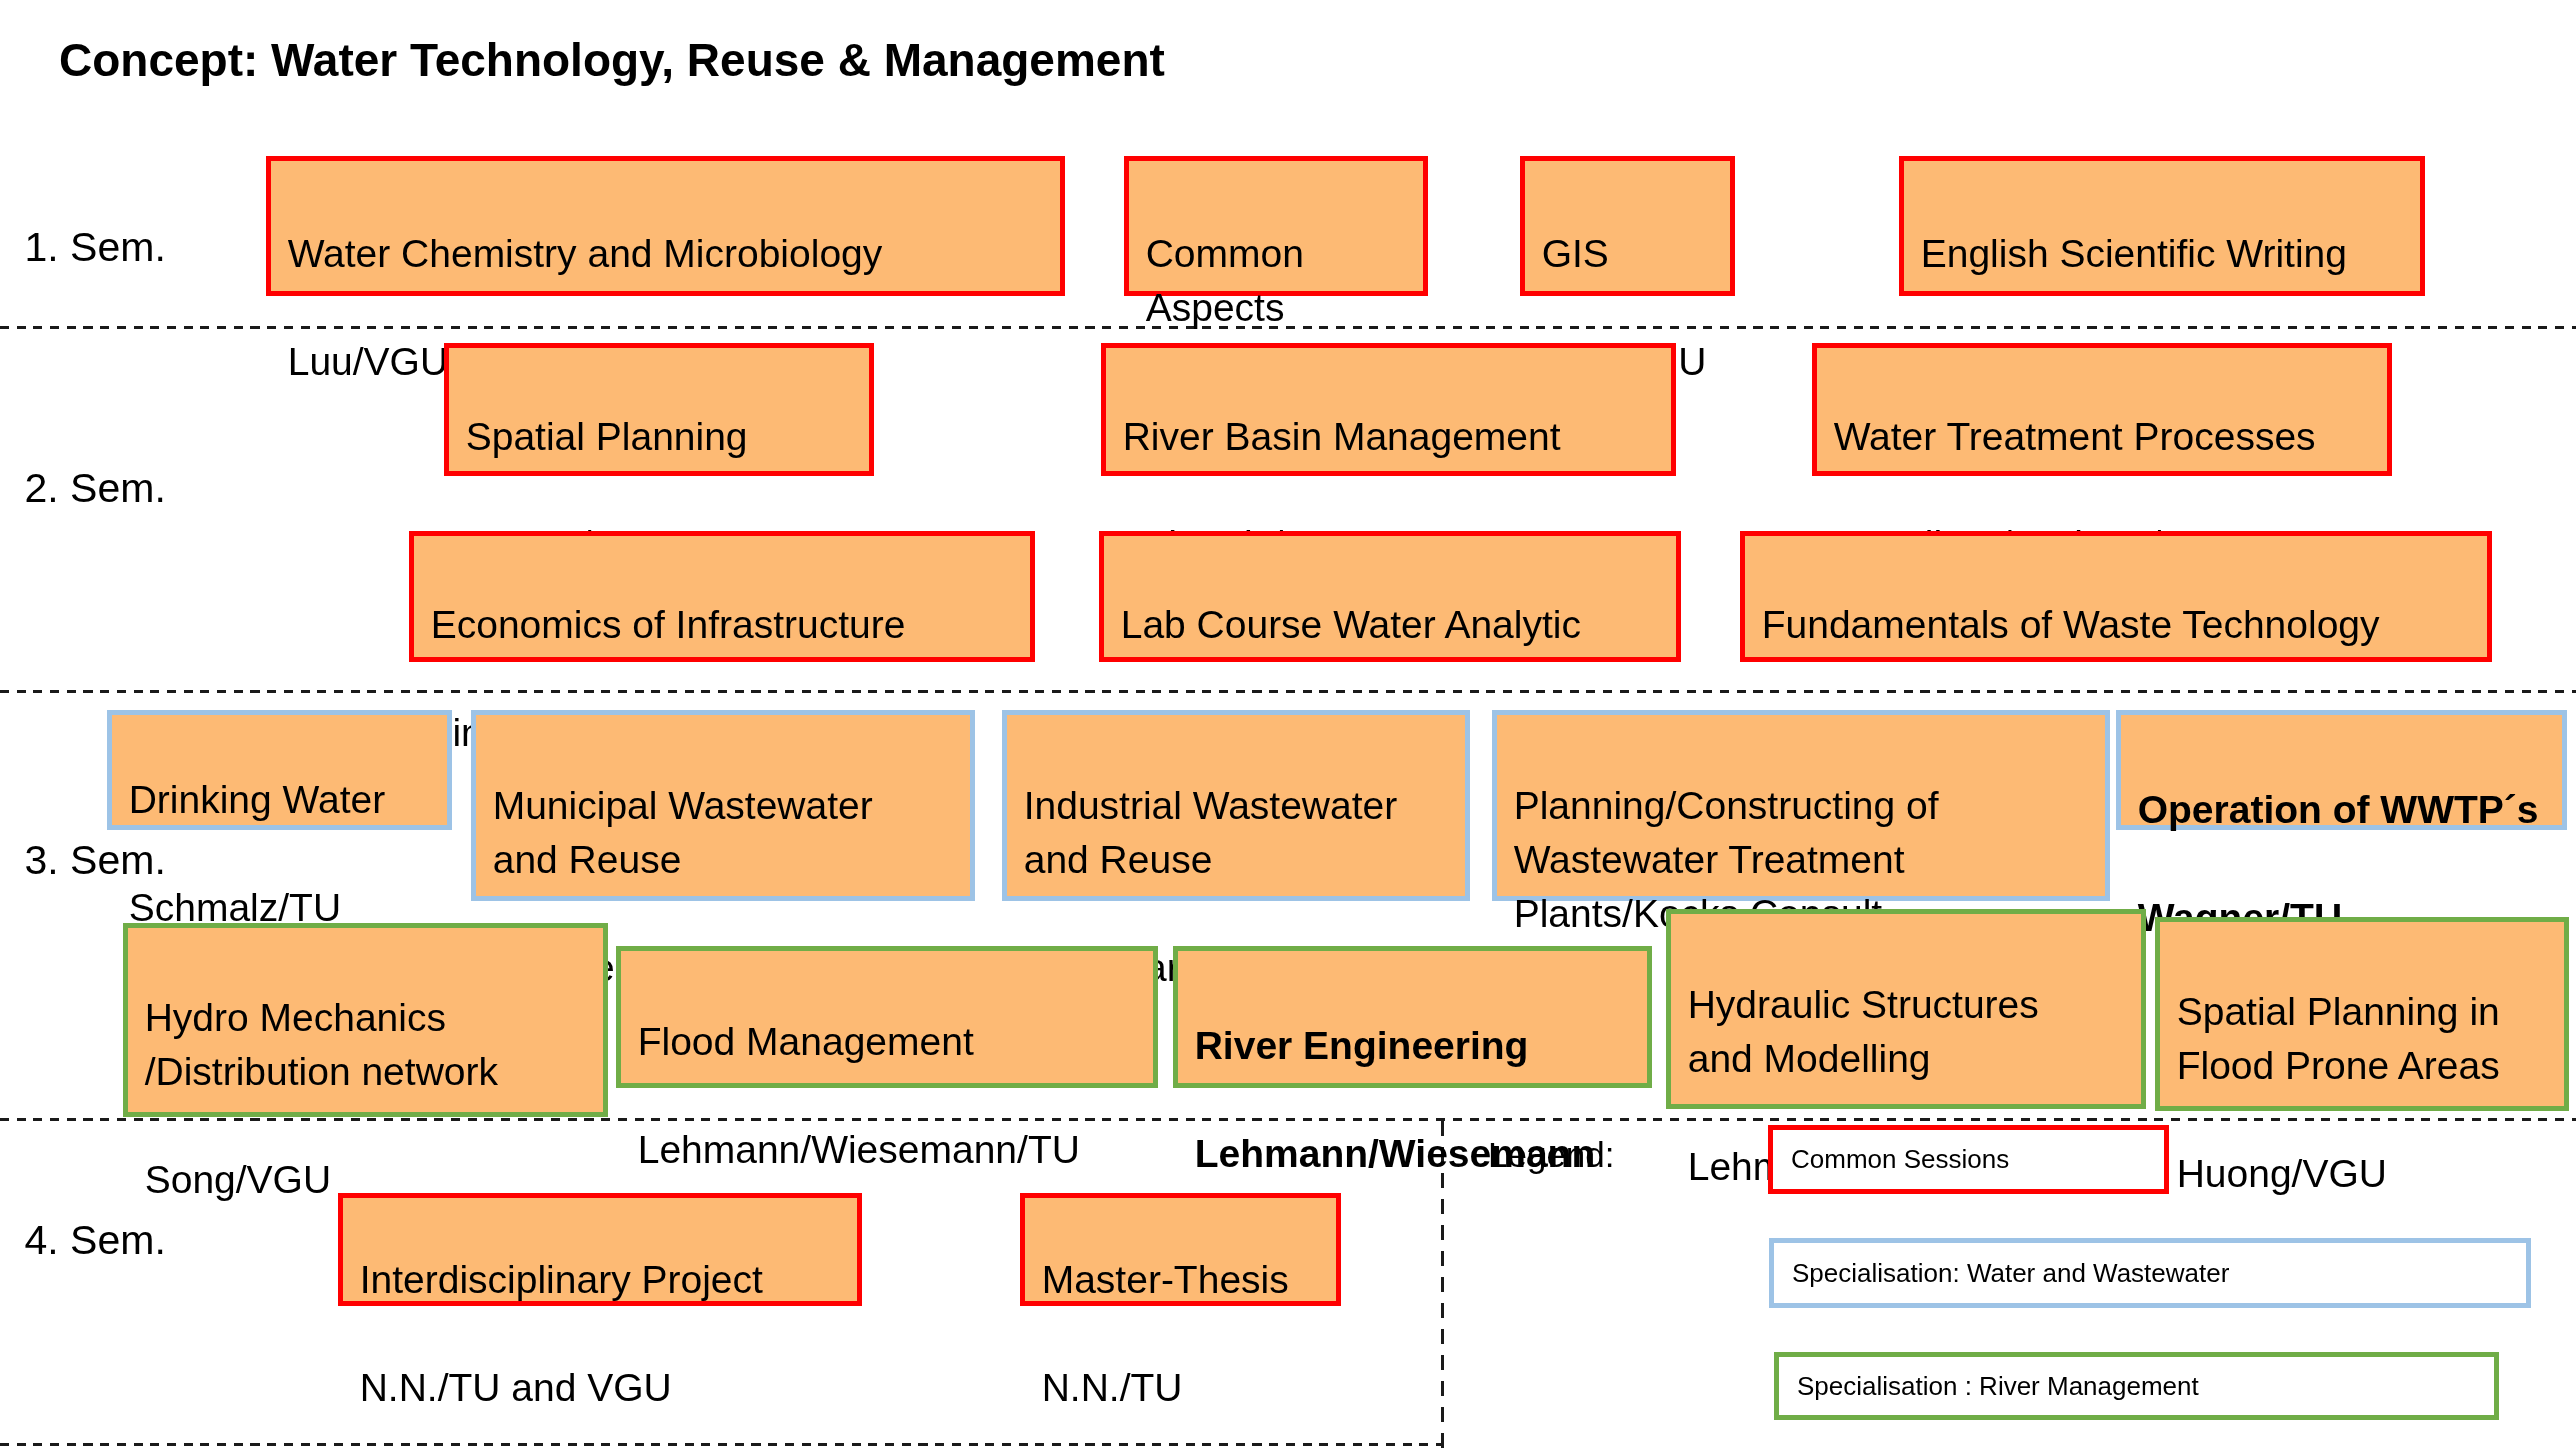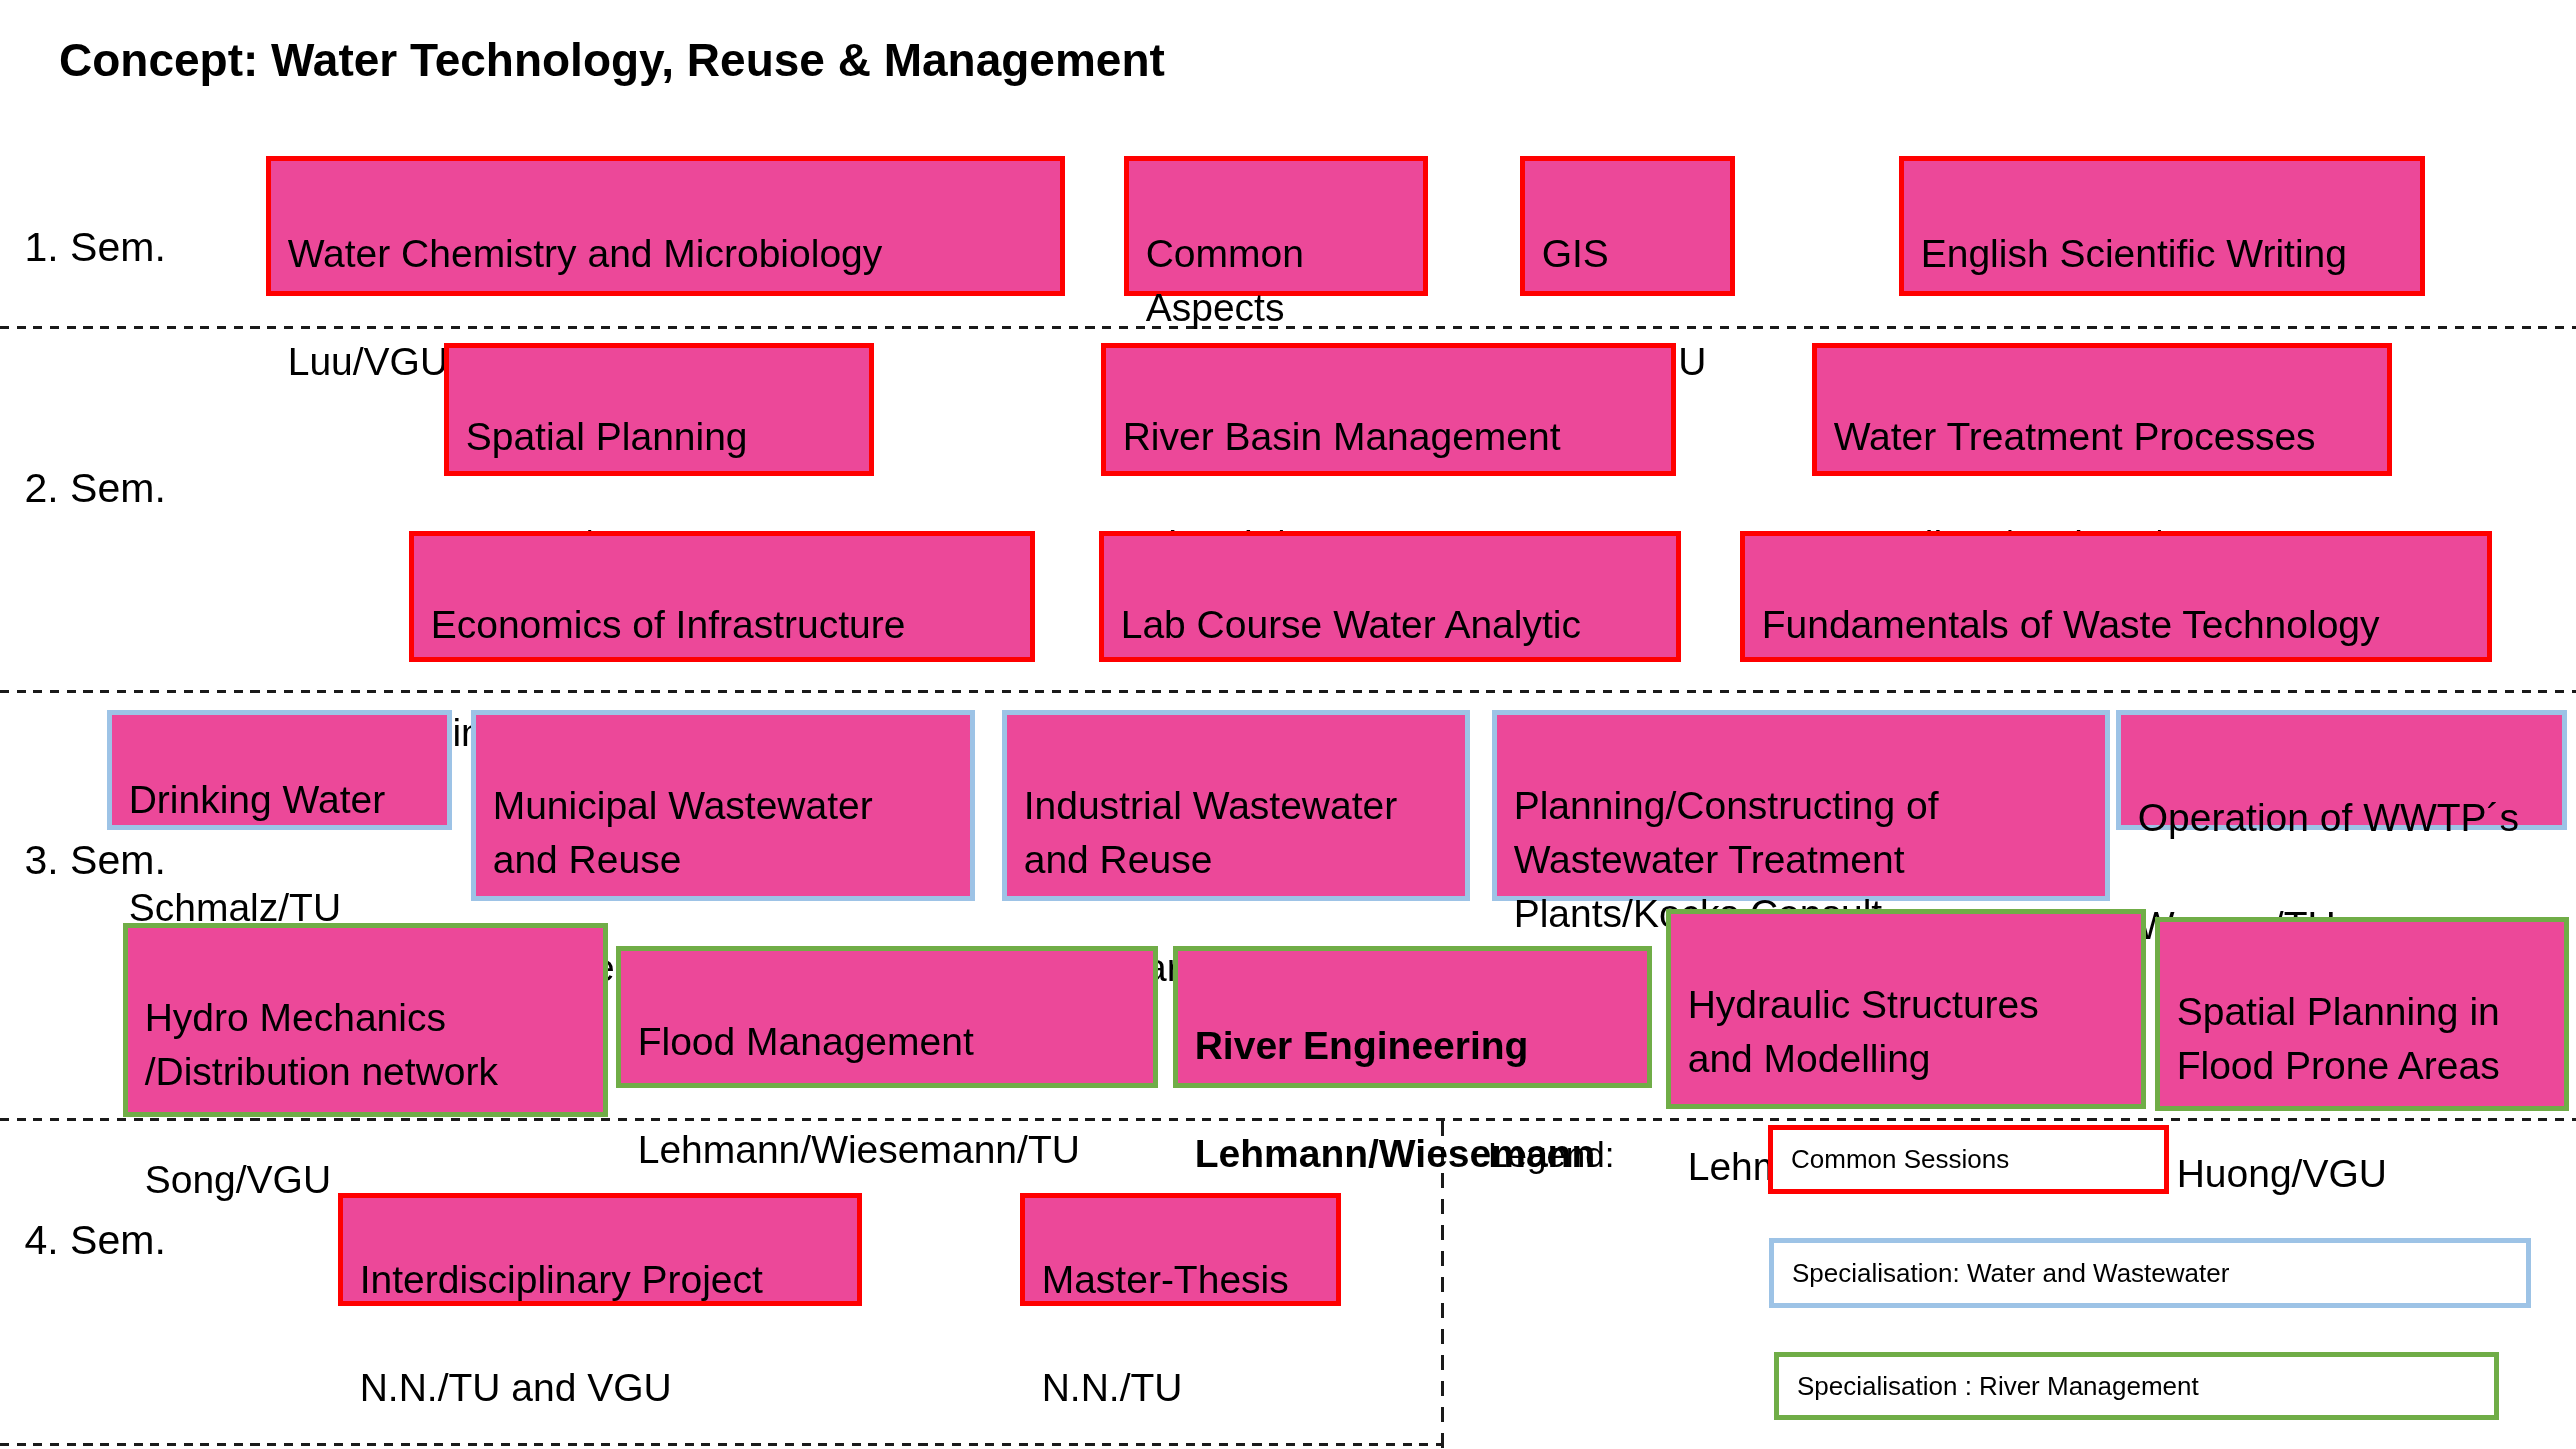--- a/index.html
+++ b/index.html
@@ -14,21 +14,21 @@
   .page-title{
     position:absolute;left:59px;top:33px;
     font-size:46px;font-weight:bold;letter-spacing:0px;
   }
   .sem-label{
     position:absolute;left:24.5px;
     font-size:41px;line-height:46px;
   }
   .bx{
     position:absolute;box-sizing:border-box;
-    background:#ec4899;
+    background:#fdba74;
     padding:7.7px 16.7px;
     font-size:39px;line-height:54px;
     white-space:pre-line;
   }
   .bx .c-title{white-space:pre-line;}
   .bx .c-staff{white-space:pre-line;}
   .red{border:5.8px solid #ff0000;}
   .blue{border:5.2px solid #9dc3e6;}
   .green{border:5.2px solid #70ad47;}
   .hline{
@@ -121,21 +121,21 @@
     <div class="c-title">Industrial Wastewater
 and Reuse</div>
     <div class="c-staff">Engelhart/TU</div>
   </div>
   <div class="bx blue" style="left:1492px;top:710px;width:618px;height:191px;padding-top:10.3px;">
     <div class="c-title">Planning/Constructing of
 Wastewater Treatment
 Plants/Kocks Consult</div>
     <div class="c-staff"></div>
   </div>
-  <div class="bx blue" style="left:2116px;top:710px;width:451px;height:120px;padding-top:22px;">
+  <div class="bx blue" style="left:2116px;top:710px;width:451px;height:120px;padding-top:14px;font-weight:bold;">
     <div class="c-title">Operation of WWTP´s</div>
     <div class="c-staff">Wagner/TU</div>
   </div>
 
   <div class="bx green" style="left:123px;top:923px;width:485px;height:194px;padding-top:9px;">
     <div class="c-title">Hydro Mechanics
 /Distribution network</div>
     <div class="c-staff">Song/VGU</div>
   </div>
   <div class="bx green" style="left:616px;top:946px;width:542px;height:142px;padding-top:10.3px;">

